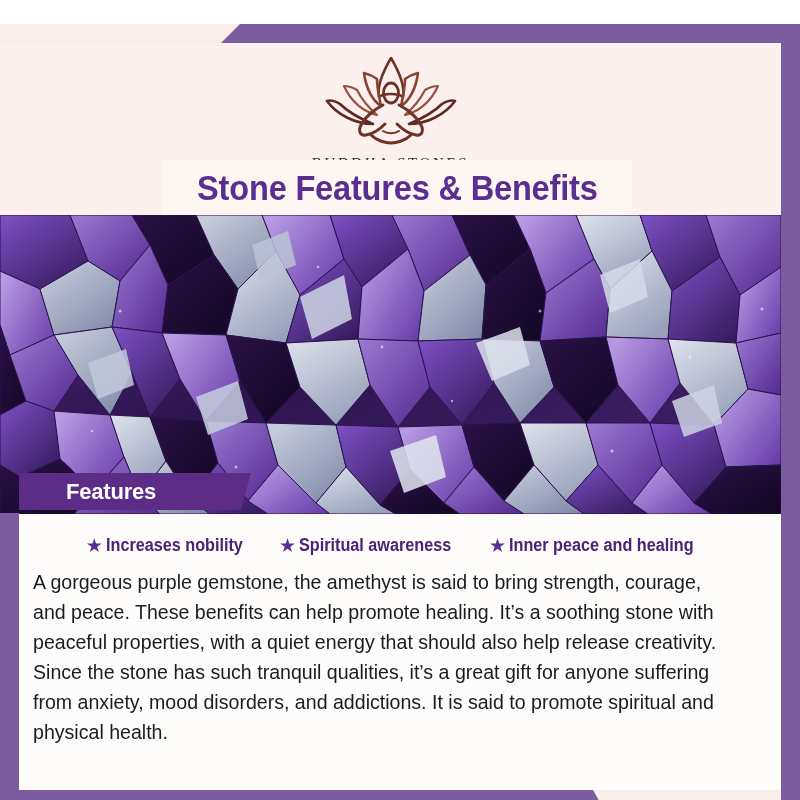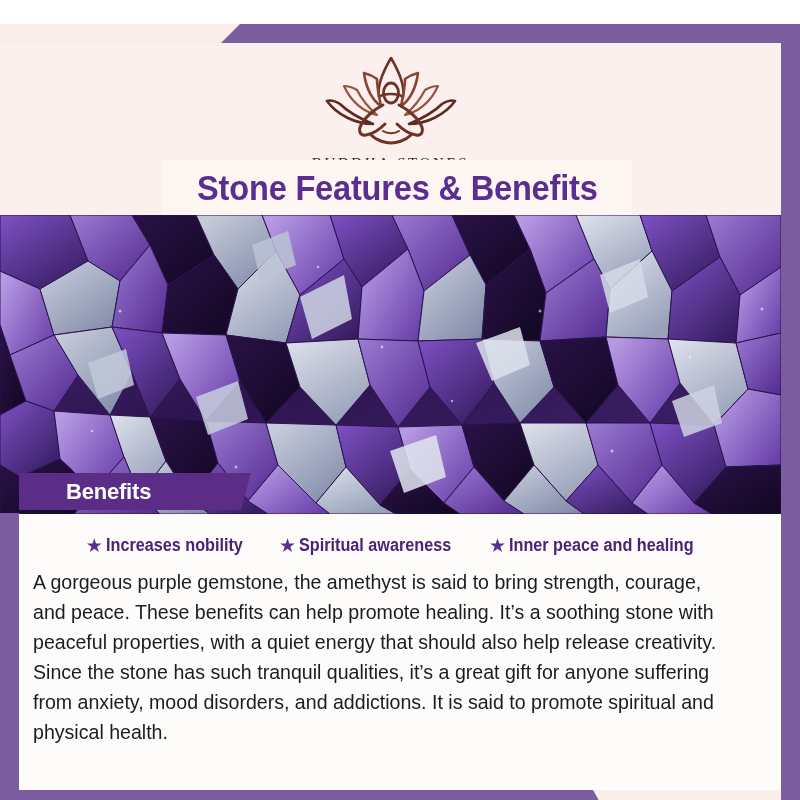--- a/index.html
+++ b/index.html
@@ -372,21 +372,21 @@
           <circle cx="452" cy="186" r="1.2"></circle>
         <circle cx="612" cy="236" r="1.6"></circle>
           <circle cx="92" cy="216" r="1.3"></circle>
         <circle cx="382" cy="132" r="1.4"></circle>
           <circle cx="762" cy="94" r="1.5"></circle>
       </g>
     </svg>
   </div>
 
   <div class="stone-banner">
-    <span>Benefits</span>
+    <span>Features</span>
   </div>
 
   <div class="body-area">
     <div class="benefits">
       <div class="benefit">
         <span class="star">★</span>
         <span class="label">Increases nobility</span>
       </div>
       <div class="benefit">
         <span class="star">★</span>

